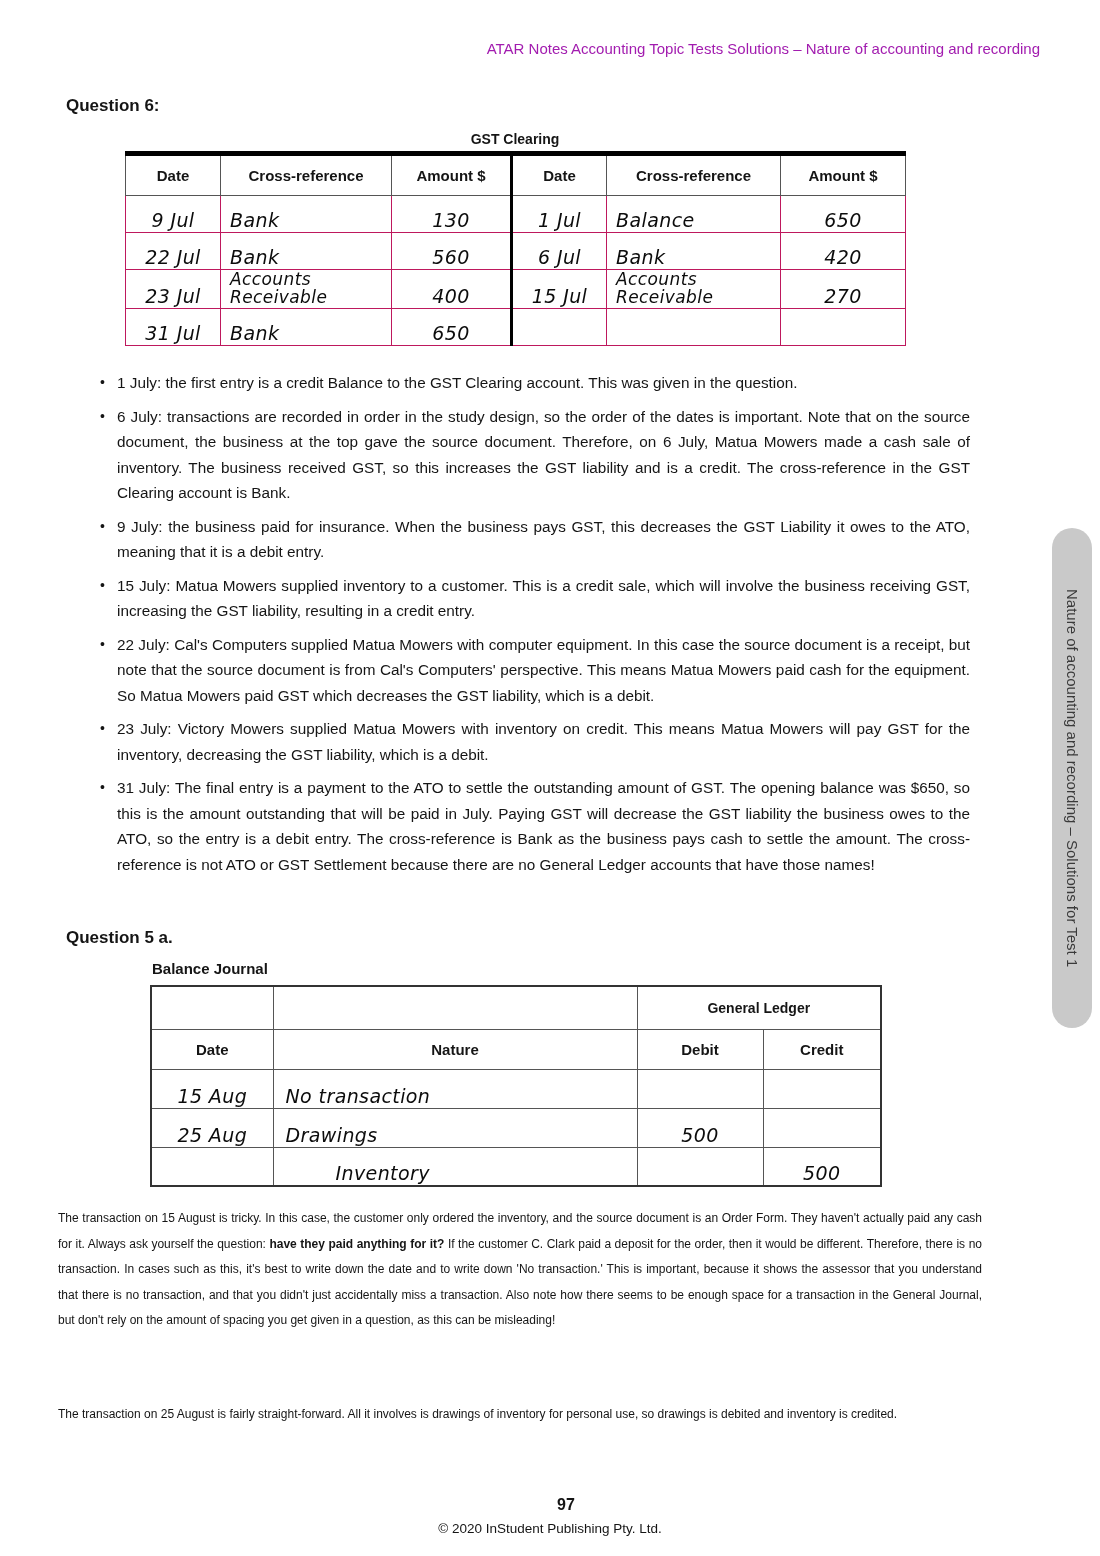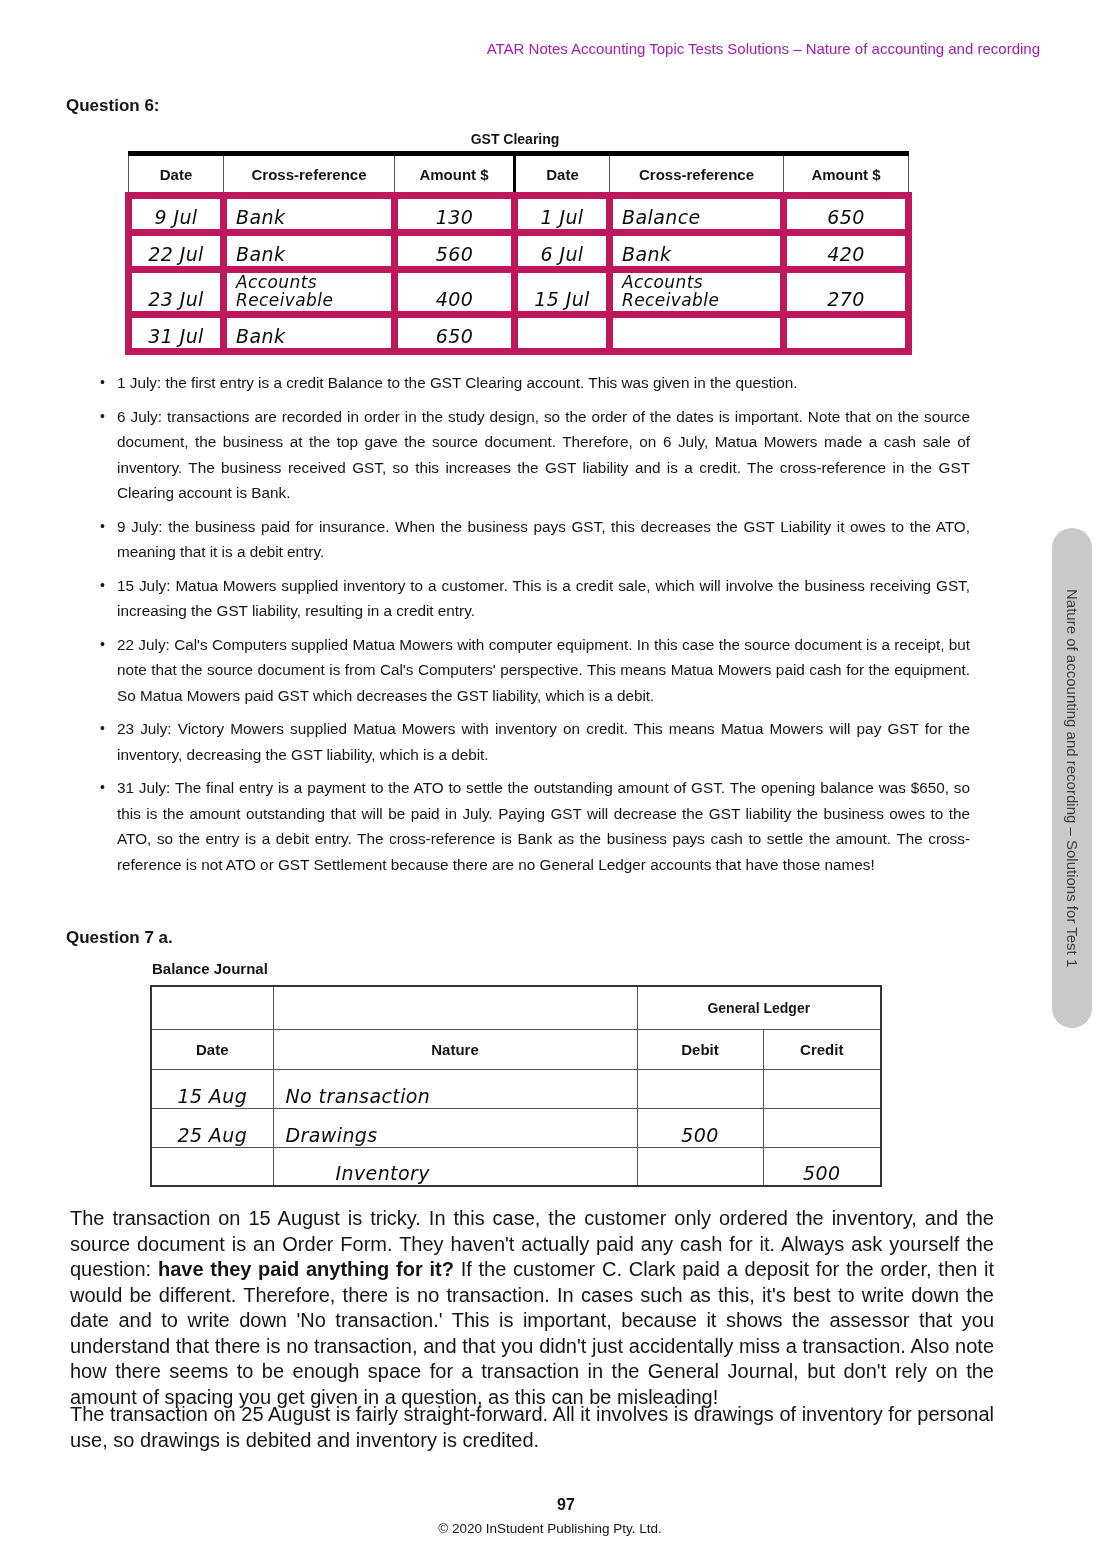--- a/index.html
+++ b/index.html
@@ -19,21 +19,21 @@
 
   
   .gst-wrap { position:absolute; top:131px; left:125px; width:780px; }
   .tbl-title { text-align:center; font-size:14px; font-weight:bold; margin-bottom:4px; }
   table { border-collapse:collapse; table-layout:fixed; }
   .gst { width:780px; border:1px solid #333; border-top:5px solid #000; }
   .gst th {
     border:1px solid #555; font-size:15px; font-weight:bold;
     height:42px; text-align:center; padding:0 2px;
   }
-  .gst td { border:7px solid #be185d; height:37px; vertical-align:bottom; padding-bottom:1px; }
+  .gst td { border:1px solid #be185d; height:37px; vertical-align:bottom; padding-bottom:1px; }
   .gst td.mid, .gst th.mid { border-left:3px solid #000; }
 
   .hand {
     font-family:"DejaVu Sans", cursive, sans-serif;
     font-style:italic; font-size:19px; letter-spacing:.4px; color:#0c0c0c;
     line-height:1.05;
   }
   .c { text-align:center; }
   .l { text-align:left; padding-left:9px;margin-left:16px; }
 
@@ -49,21 +49,21 @@
   .gj { width:730px; border:2px solid #333; }
   .gj th, .gj td { border:1px solid #555; }
   .gj th { font-size:15px; font-weight:bold; text-align:center; height:40px; }
   .gj .toprow td, .gj .toprow th { height:43px; }
   .gj td.cell { height:39px; vertical-align:bottom; padding-bottom:1px; }
   .gj .dl { padding-left:12px; text-align:left; }
   .gj .dl-indent { padding-left:62px; text-align:left; }
   .ledger-h { text-align:center; font-weight:bold; font-size:14px; vertical-align:middle; }
 
   
-  .para { position:absolute; left:70px; width:924px; font-size:20px; line-height:25.5px; text-align:justify; }
+  .para { position:absolute; left:58px; width:924px; font-size:12px; line-height:25.5px; text-align:justify; }
   .p1 { top:1206px; }
   .p2 { top:1402px; }
   .bold { font-weight:bold; }
 
   
   .page-num { position:absolute; top:1496px; left:0; width:1100px; text-align:center; font-size:16px; font-weight:bold;padding-left:32px; }
   .copyright { position:absolute; top:1521px; left:0; width:1100px; text-align:center; font-size:13.5px; }
 
   
   .side-tab {
@@ -165,21 +165,21 @@
     <div class="b">
       <div class="dot">•</div>
       <div class="bt">23 July:  Victory Mowers supplied Matua Mowers with inventory on credit.  This means Matua Mowers will pay GST for the inventory, decreasing the GST liability, which is a debit.</div>
     </div>
     <div class="b">
       <div class="dot">•</div>
       <div class="bt">31 July:  The final entry is a payment to the ATO to settle the outstanding amount of GST. The opening balance was $650, so this is the amount outstanding that will be paid in July.  Paying GST will decrease the GST liability the business owes to the ATO, so the entry is a debit entry.  The cross-reference is Bank as the business pays cash to settle the amount.  The cross-reference is not ATO or GST Settlement because there are no General Ledger accounts that have those names!</div>
     </div>
   </div>
 
-  <div class="q-heading q7">Question 7 a.</div>
+  <div class="q-heading q7">Question 5 a.</div>
 
   <div class="gj-label">Balance Journal</div>
 
   <div class="gj-wrap">
     <table class="gj">
       <colgroup>
         <col style="width:122px">
           <col style="width:364px">
           <col style="width:126px">
           <col style="width:118px">

